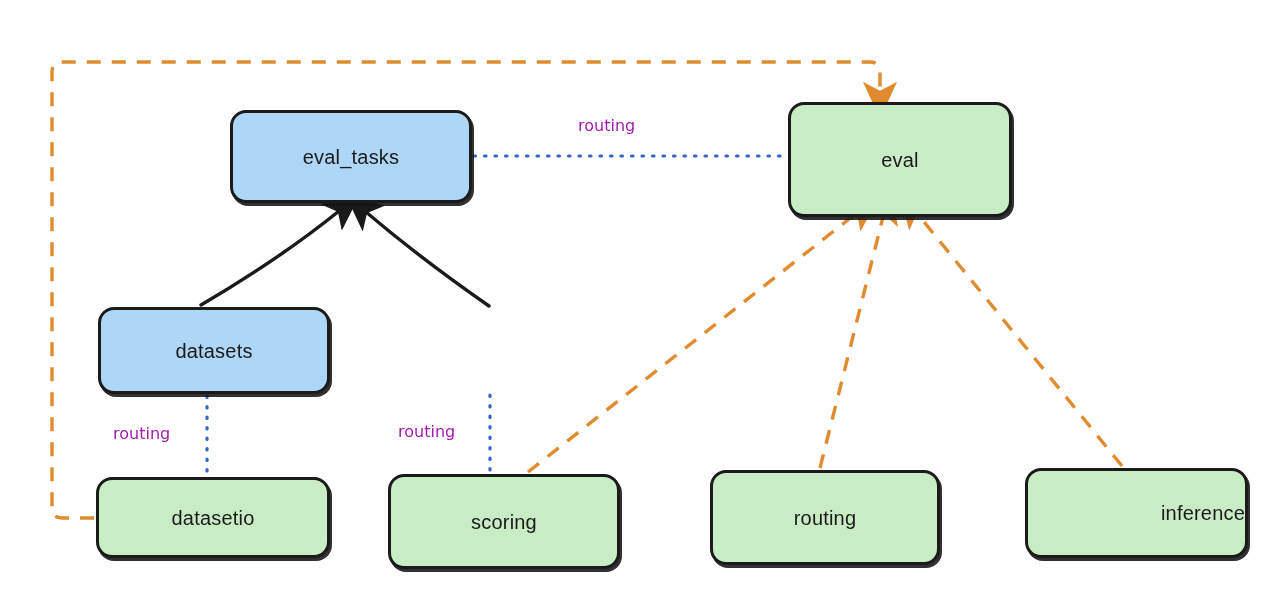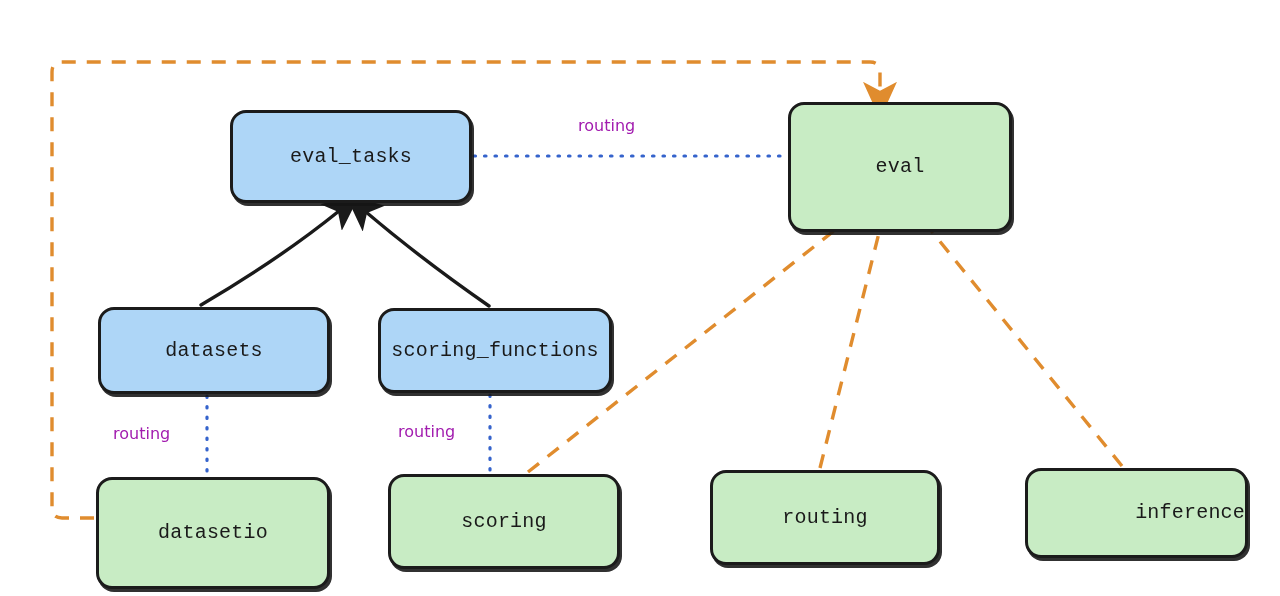--- a/index.html
+++ b/index.html
@@ -33,21 +33,21 @@
     border-radius: 16px;
     display: flex;
     align-items: center;
     justify-content: center;
     text-align: center;
     box-shadow: 2px 3px 0 0 rgba(20,20,20,0.88);
   }
   .node.blue  { background: #aed6f7; }
   .node.green { background: #c8ecc4; }
   .node-label {
-    font-family: Liberation Mono, monospace;
+    font-family: Liberation Sans, sans-serif;
     font-size: 20px;
     color: #1a1a1a;
     letter-spacing: 0.2px;
     line-height: 1;
     user-select: none;
   }
   .edge-label {
     position: absolute;
     font-family: "DejaVu Sans", sans-serif;
     font-size: 16px;
@@ -99,33 +99,30 @@
     </g>
     <g>
       <path d="M94,518 L62,518 Q52,518 52,508 L52,72 Q52,62 62,62 L870,62 Q880,62 880,72 L880,92" fill="none" stroke="#e08c2e" stroke-width="3.4" stroke-linecap="butt" stroke-dasharray="14 11" marker-end="url(#arrow-orange)"></path>
     </g>
   </svg>
 
   <div class="node blue" style="left:230px; top:110px; width:242px; height:93px;">
     <span class="node-label">eval_tasks</span>
   </div>
 
-  <div class="node green" style="left:788px; top:102px; width:224px; height:130px;align-items:center;">
+  <div class="node green" style="left:788px; top:102px; width:224px; height:115px;align-items:center;">
     <span class="node-label">eval</span>
   </div>
 
   <div class="node blue" style="left:98px; top:307px; width:232px; height:87px;">
     <span class="node-label">datasets</span>
   </div>
 
-  <div class="node blue" style="left:378px; top:308px; width:234px; height:85px;">
-    <span class="node-label">scoring_functions</span>
-  </div>
 
-  <div class="node green" style="left:96px; top:477px; width:234px; height:112px;">
+  <div class="node green" style="left:96px; top:477px; width:234px; height:81px;">
     <span class="node-label">datasetio</span>
   </div>
 
   <div class="node green" style="left:388px; top:474px; width:232px; height:95px;">
     <span class="node-label">scoring</span>
   </div>
 
   <div class="node green" style="left:710px; top:470px; width:230px; height:95px;">
     <span class="node-label">routing</span>
   </div>

